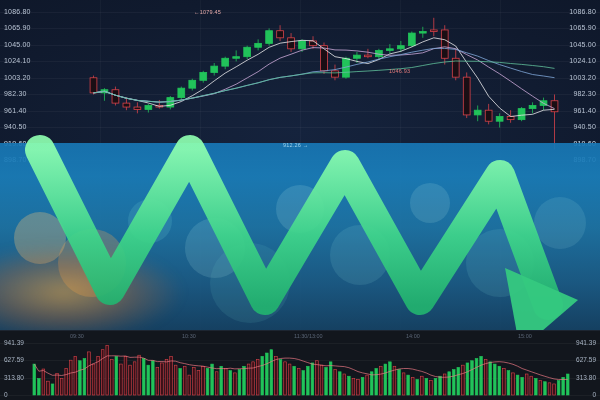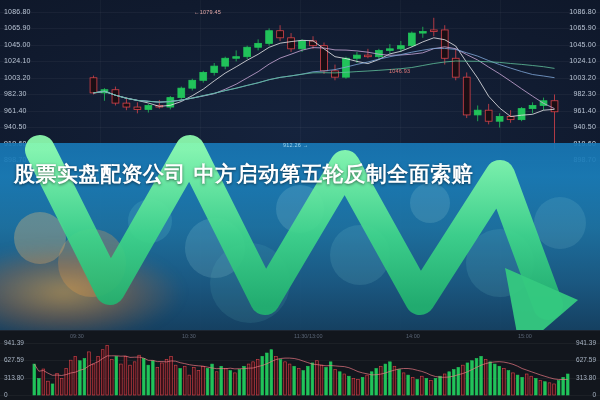--- a/index.html
+++ b/index.html
@@ -246,21 +246,20 @@
           <stop offset="100%" stop-color="#22b36f"></stop>
         </linearGradient>
       </defs>
       <polyline points="40,150 110,290 190,150 265,300 345,165 420,300 500,175 548,305" fill="none" stroke="url(#gA)" stroke-width="30" stroke-linecap="round" stroke-linejoin="round" opacity="0.92"></polyline>
       <polygon points="505,268 578,300 520,350" fill="#35c97f" opacity="0.95"></polygon>
     </svg>
 
   <div class="ann" id="ann-low" style="left:283px;top:142px;z-index:6;">912.26 →</div>
 
   <div id="headline">
-    <div class="l1">股票实盘配资公司 中方启动第五轮反制全面索赔</div>
   </div>
 
   <div class="panel" id="vol-panel">
     <div id="vol-grid">
         <div class="grid-line" style="top: 12px;"></div>
         <div class="grid-line" style="top: 29.3333px;"></div>
         <div class="grid-line" style="top: 46.6667px;"></div>
         <div class="grid-line" style="top: 64px;"></div>
       </div>
     <div id="vol-times">

